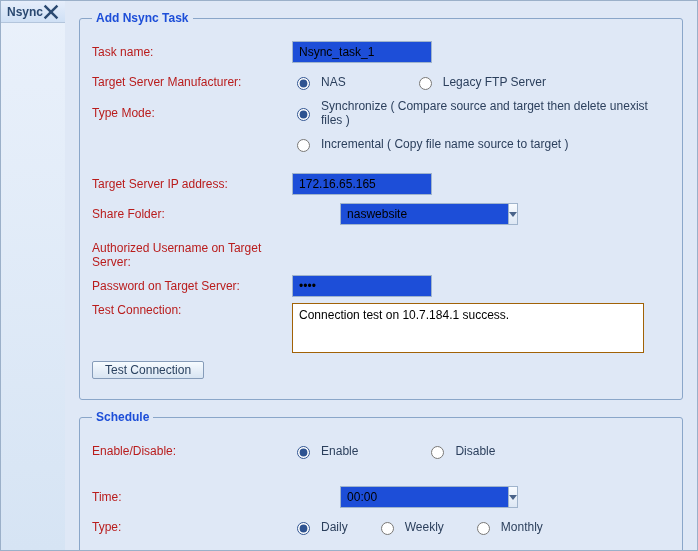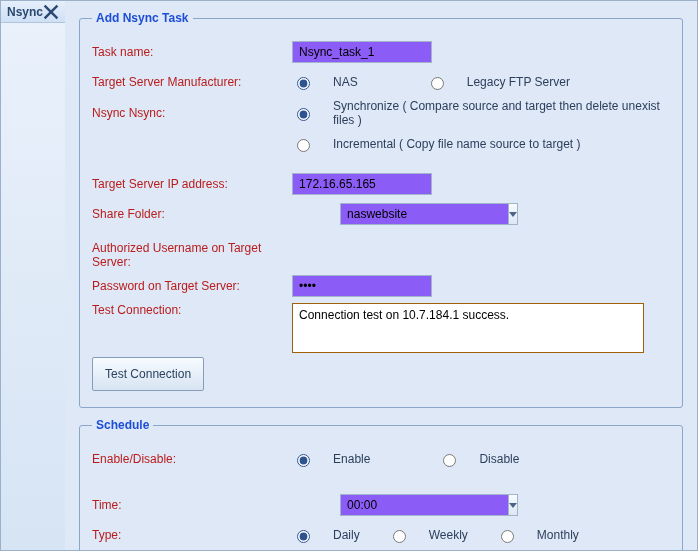--- a/index.html
+++ b/index.html
@@ -72,31 +72,31 @@
   }
   .ctrl-col {
     flex: 1;
     display: flex;
     align-items: center;
     gap: 28px;
   }
   .radio-opt {
     display: flex;
     align-items: center;
-    gap: 20px;
+    gap: 8px;
     color: #2b3f5c;
   }
   input[type="text"], input[type="password"] {
     border: 1px solid #a0b4cc;
     height: 22px;
     padding: 2px 6px;
     width: 140px;
     font-family: inherit;
     font-size: 12px;
-    background: #8b5cf6;
+    background: #1d4ed8;
   }
   input[type="radio"] {
     width: 13px; height: 13px;
     accent-color: #2e5391;
   }
   .combo {
     display: inline-flex;
     width: 100px;
     padding-left: 48px;
   }
@@ -120,21 +120,21 @@
     border: 1px solid #a16207;
     padding: 4px 6px;
     font-family: inherit;
     font-size: 12px;
     background: #fff;
     resize: none;
   }
   button.btn {
     border: 1px solid #869cb9;
     background: linear-gradient(#f6fbff, #d8e4f2);
-    padding: 9px 12px;
+    padding: 1px 12px;
     font-family: inherit;
     font-size: 12px;
     color: #2a4260;
     border-radius: 2px;
     cursor: pointer;
   }
   .spacer-row { height: 6px; }
 </style>
 </head>
 <body>
@@ -171,21 +171,21 @@
             <span>NAS</span>
           </label>
           <label class="radio-opt" style="margin-left:40px;">
             <input type="radio" name="mfr" style="">
             <span>Legacy FTP Server</span>
           </label>
         </div>
       </div>
 
       <div class="row">
-        <div class="label-col">Nsync Nsync:</div>
+        <div class="label-col">Type Mode:</div>
         <div class="ctrl-col">
           <label class="radio-opt">
             <input type="radio" name="mode" checked="" style="">
             <span>Synchronize ( Compare source and target then delete unexist files )</span>
           </label>
         </div>
       </div>
       <div class="row">
         <div class="label-col"></div>
         <div class="ctrl-col">

